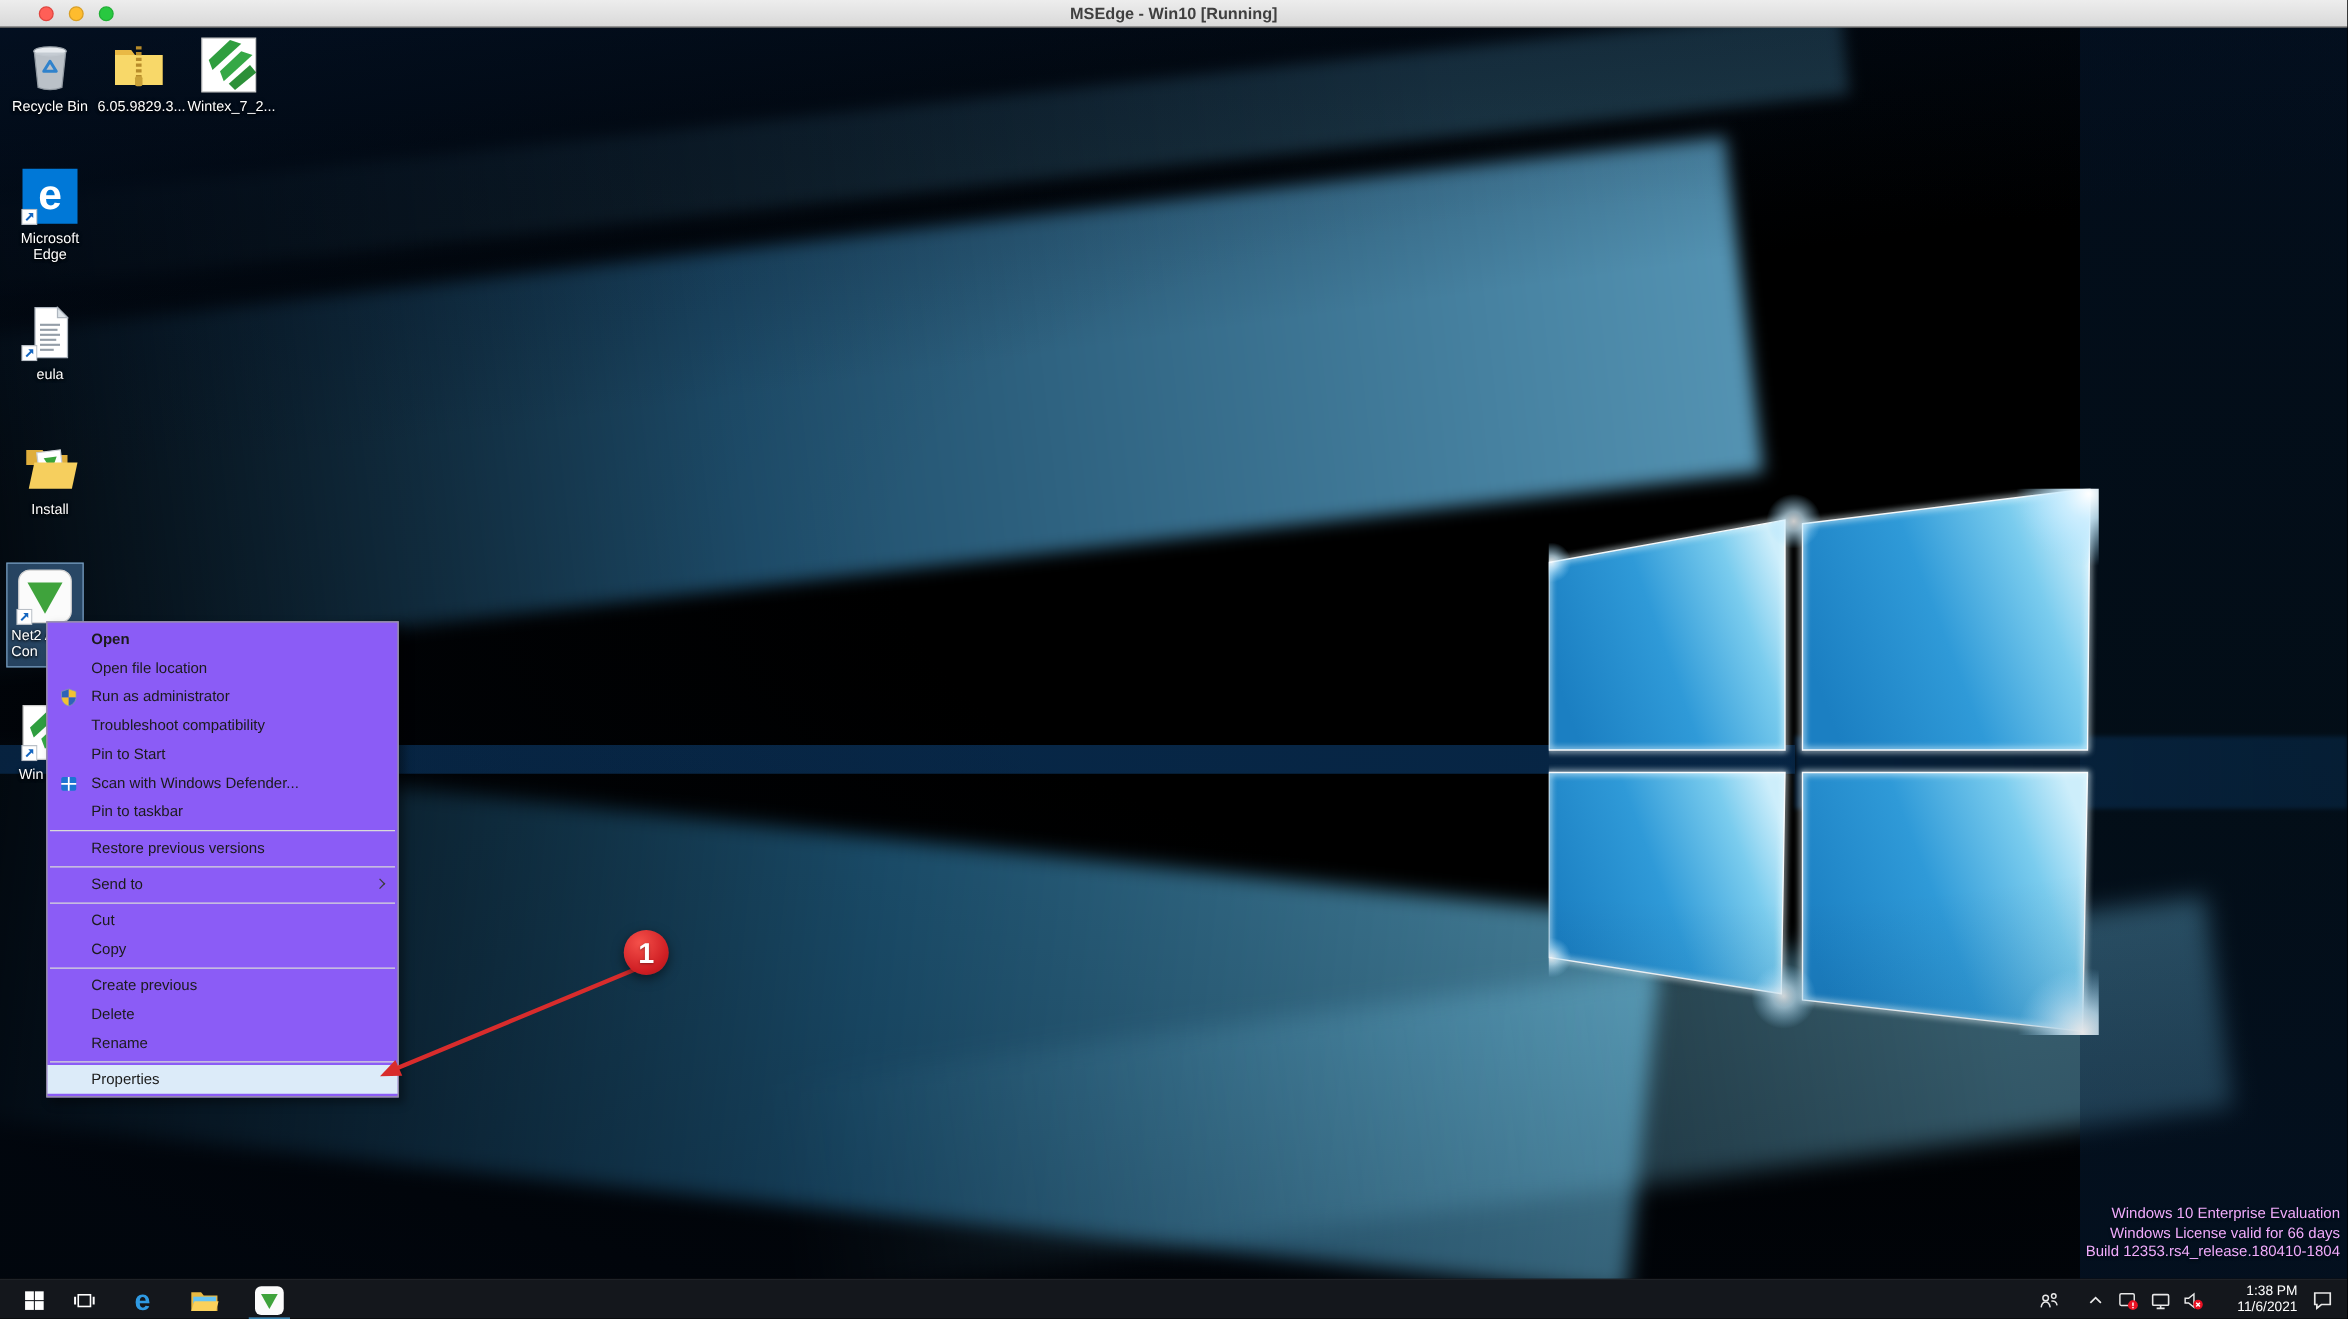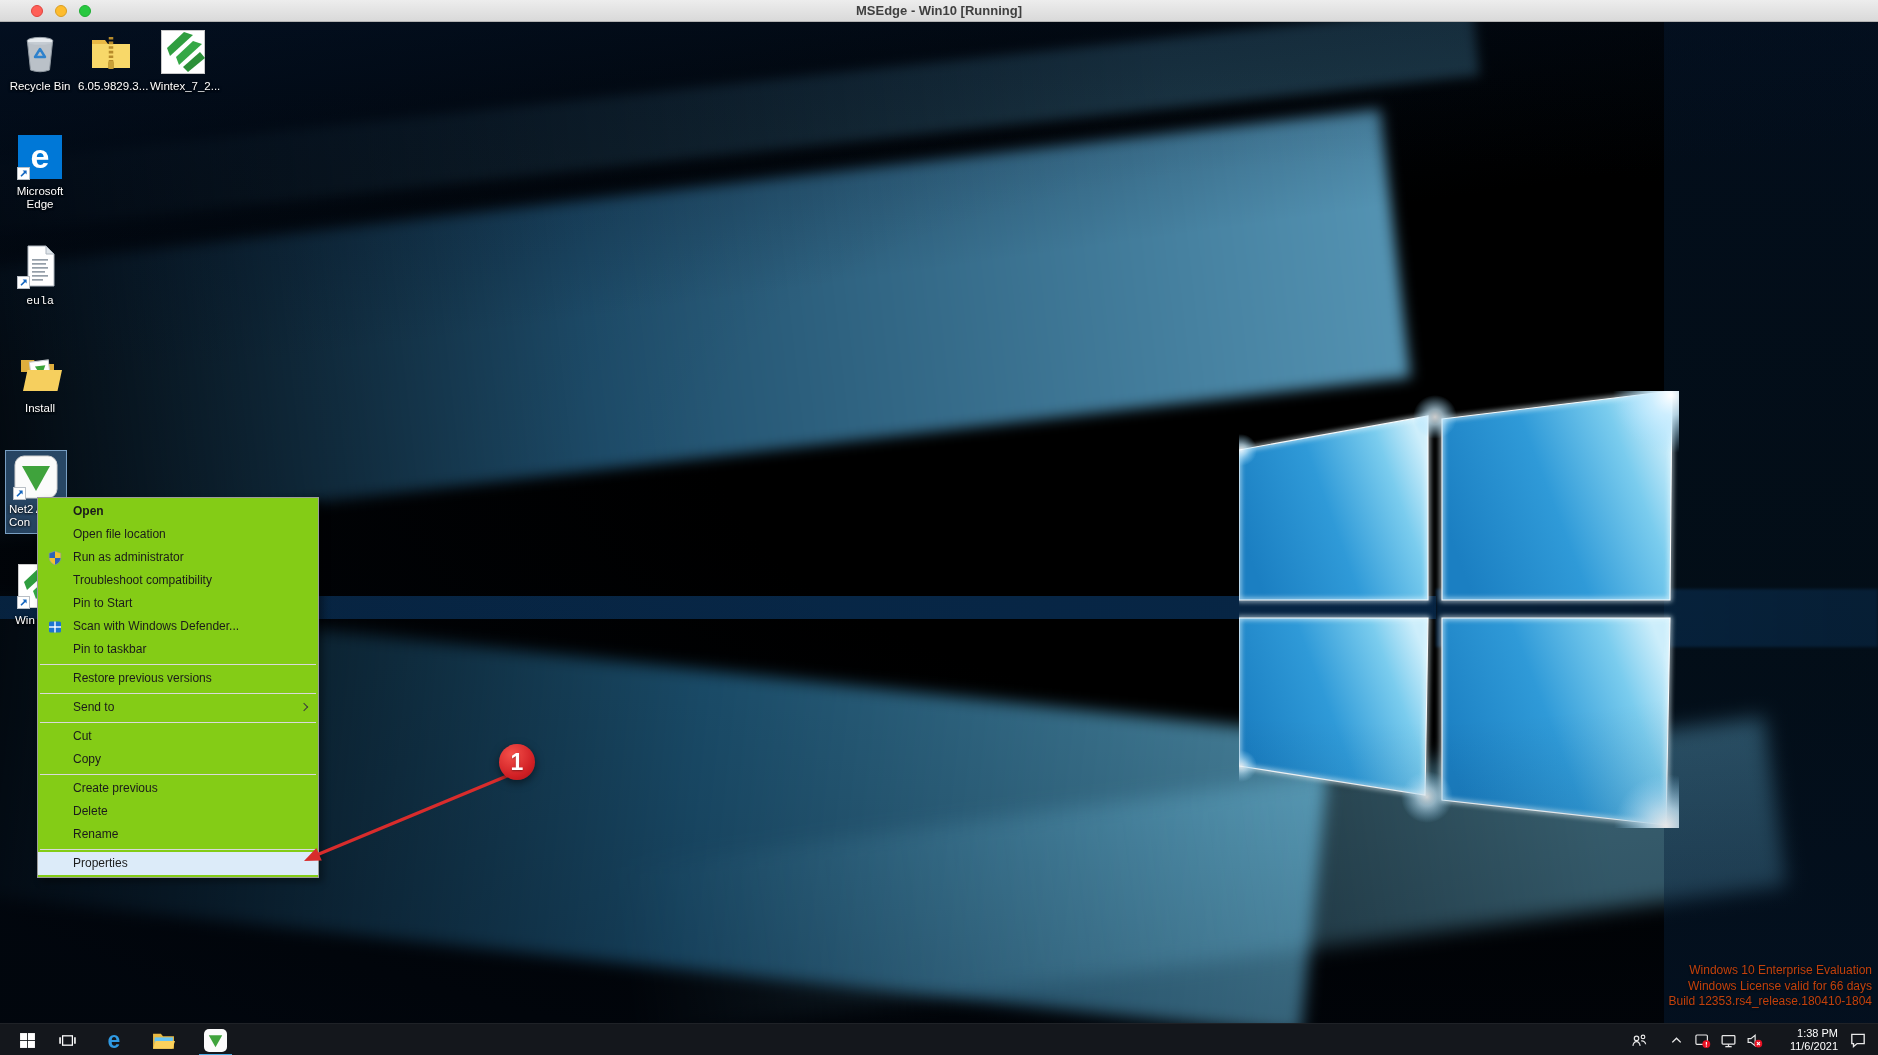--- a/index.html
+++ b/index.html
@@ -49,25 +49,25 @@
   .cell .lab { margin-top:4px; font-size:11.5px; line-height:13px;
     text-shadow:0 1px 2px rgba(0,0,0,.9), 0 0 3px rgba(0,0,0,.65); }
   .cell .lab.nw { white-space:nowrap; }
   .cell.sel { background:rgba(98,162,228,.38); border:1px solid rgba(165,208,246,.65); padding:2px 0 4px; }
   .cell.sel .lab { text-align:left; padding-left:3px; margin-top:2px; }
   .badge { position:absolute; left:1px; bottom:1px; width:13px; height:13px; }
   .eglyph { position:absolute; left:0; top:0; width:48px; height:48px; line-height:46px;
     text-align:center; font-size:34px; font-weight:bold; color:#fff; }
 
   
-  .license { position:absolute; right:6px; top:963px; text-align:right; color:#c2410c;
+  .license { position:absolute; right:6px; top:963px; text-align:right; color:#f0abfc;
     font-size:12px; line-height:15.5px; text-shadow:0 1px 2px rgba(0,0,0,.5); z-index:5; }
 
   
-  .cmenu { position:absolute; left:37px; top:497px; width:282px; background:#84cc16;
+  .cmenu { position:absolute; left:37px; top:497px; width:282px; background:#8b5cf6;
     border:1px solid #9b9b9b; box-shadow:4px 4px 7px rgba(0,0,0,.38); padding:2px 0; z-index:40;
     font-size:12px; color:#1b1b1b; }
   .mi { position:relative; height:23px; line-height:23px; padding:0 28px 0 35px; }
   .mi.b { font-weight:bold; }
   .mi.hl { background:#dcebf9; }
   .msep { height:1px; background:#d9d9d9; margin:2.5px 2px; }
   .mic { position:absolute; left:9px; top:3.5px; width:16px; height:16px; }
   .subarrow { position:absolute; right:11px; top:8px; width:6px; height:6px;
     border-right:1.4px solid #3c3c3c; border-top:1.4px solid #3c3c3c; transform:rotate(45deg); }
 
@@ -198,21 +198,21 @@
         <span class="eglyph">e</span>
         <svg class="badge" viewBox="0 0 13 13">
           <rect x="0.5" y="0.5" width="12" height="12" fill="#fff" stroke="#b9bfc6"></rect>
           <polyline points="4,9.2 8.6,4.6" fill="none" stroke="#1466c0" stroke-width="1.6"></polyline>
           <polygon points="9.6,3.4 5.6,3.4 9.6,7.4" fill="#1466c0"></polygon>
         </svg>
       </div>
       <div class="lab">Microsoft Edge</div>
     </div>
 
-    <div class="cell" style="left:7px; top:220px;font-family:Liberation Mono, monospace;">
+    <div class="cell" style="left:7px; top:220px;">
       <div class="ico">
         <svg viewBox="0 0 48 48" width="48" height="48">
           <path d="M12 4h18l8 8v32H12z" fill="#ffffff" stroke="#aeb6bf"></path>
           <path d="M30 4l8 8h-8z" fill="#dfe5ea" stroke="#aeb6bf"></path>
           <g fill="#949ea8">
             <rect x="16" y="17" width="16" height="1.7"></rect>
               <rect x="16" y="21" width="14" height="1.7"></rect>
             <rect x="16" y="25" width="16" height="1.7"></rect>
               <rect x="16" y="29" width="13" height="1.7"></rect>
             <rect x="16" y="33" width="16" height="1.7"></rect>

